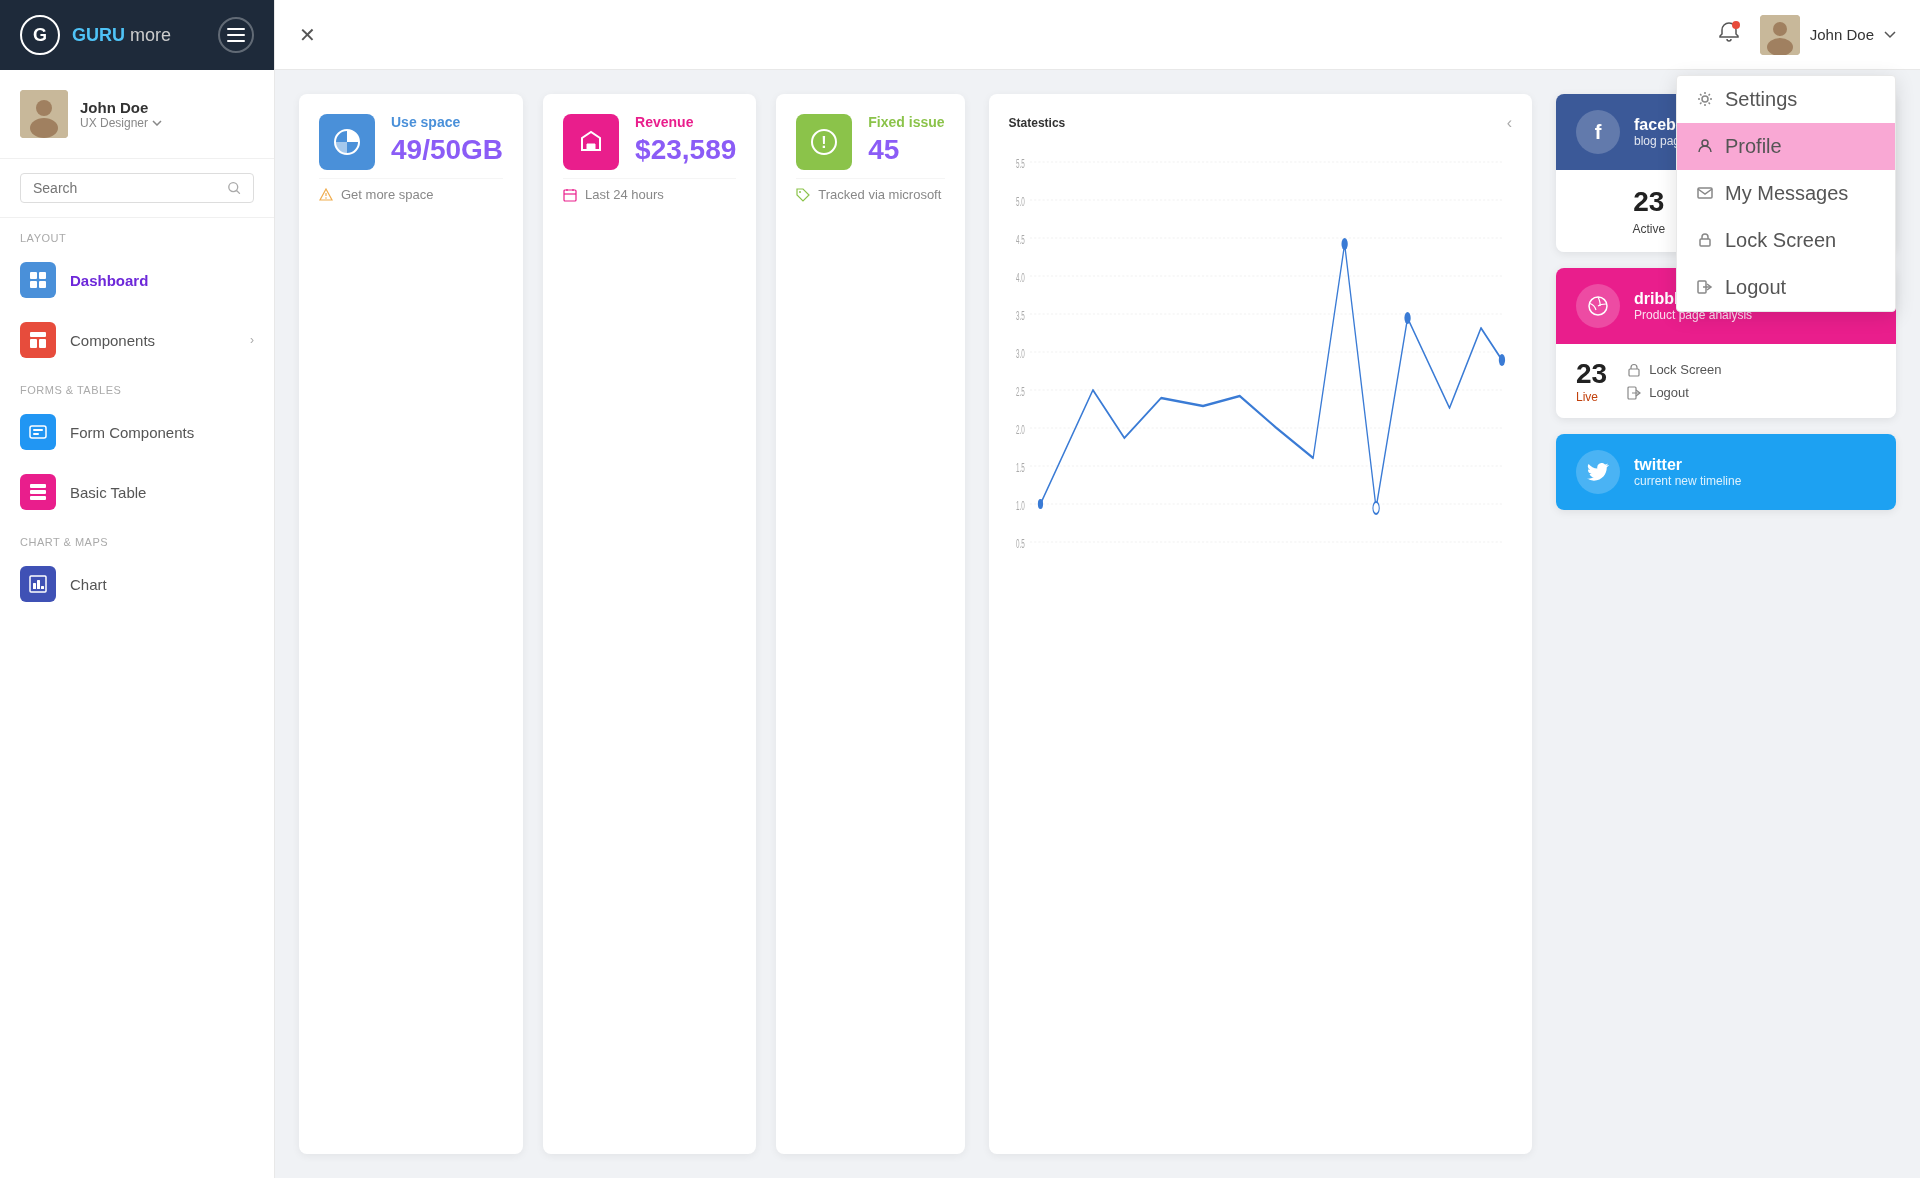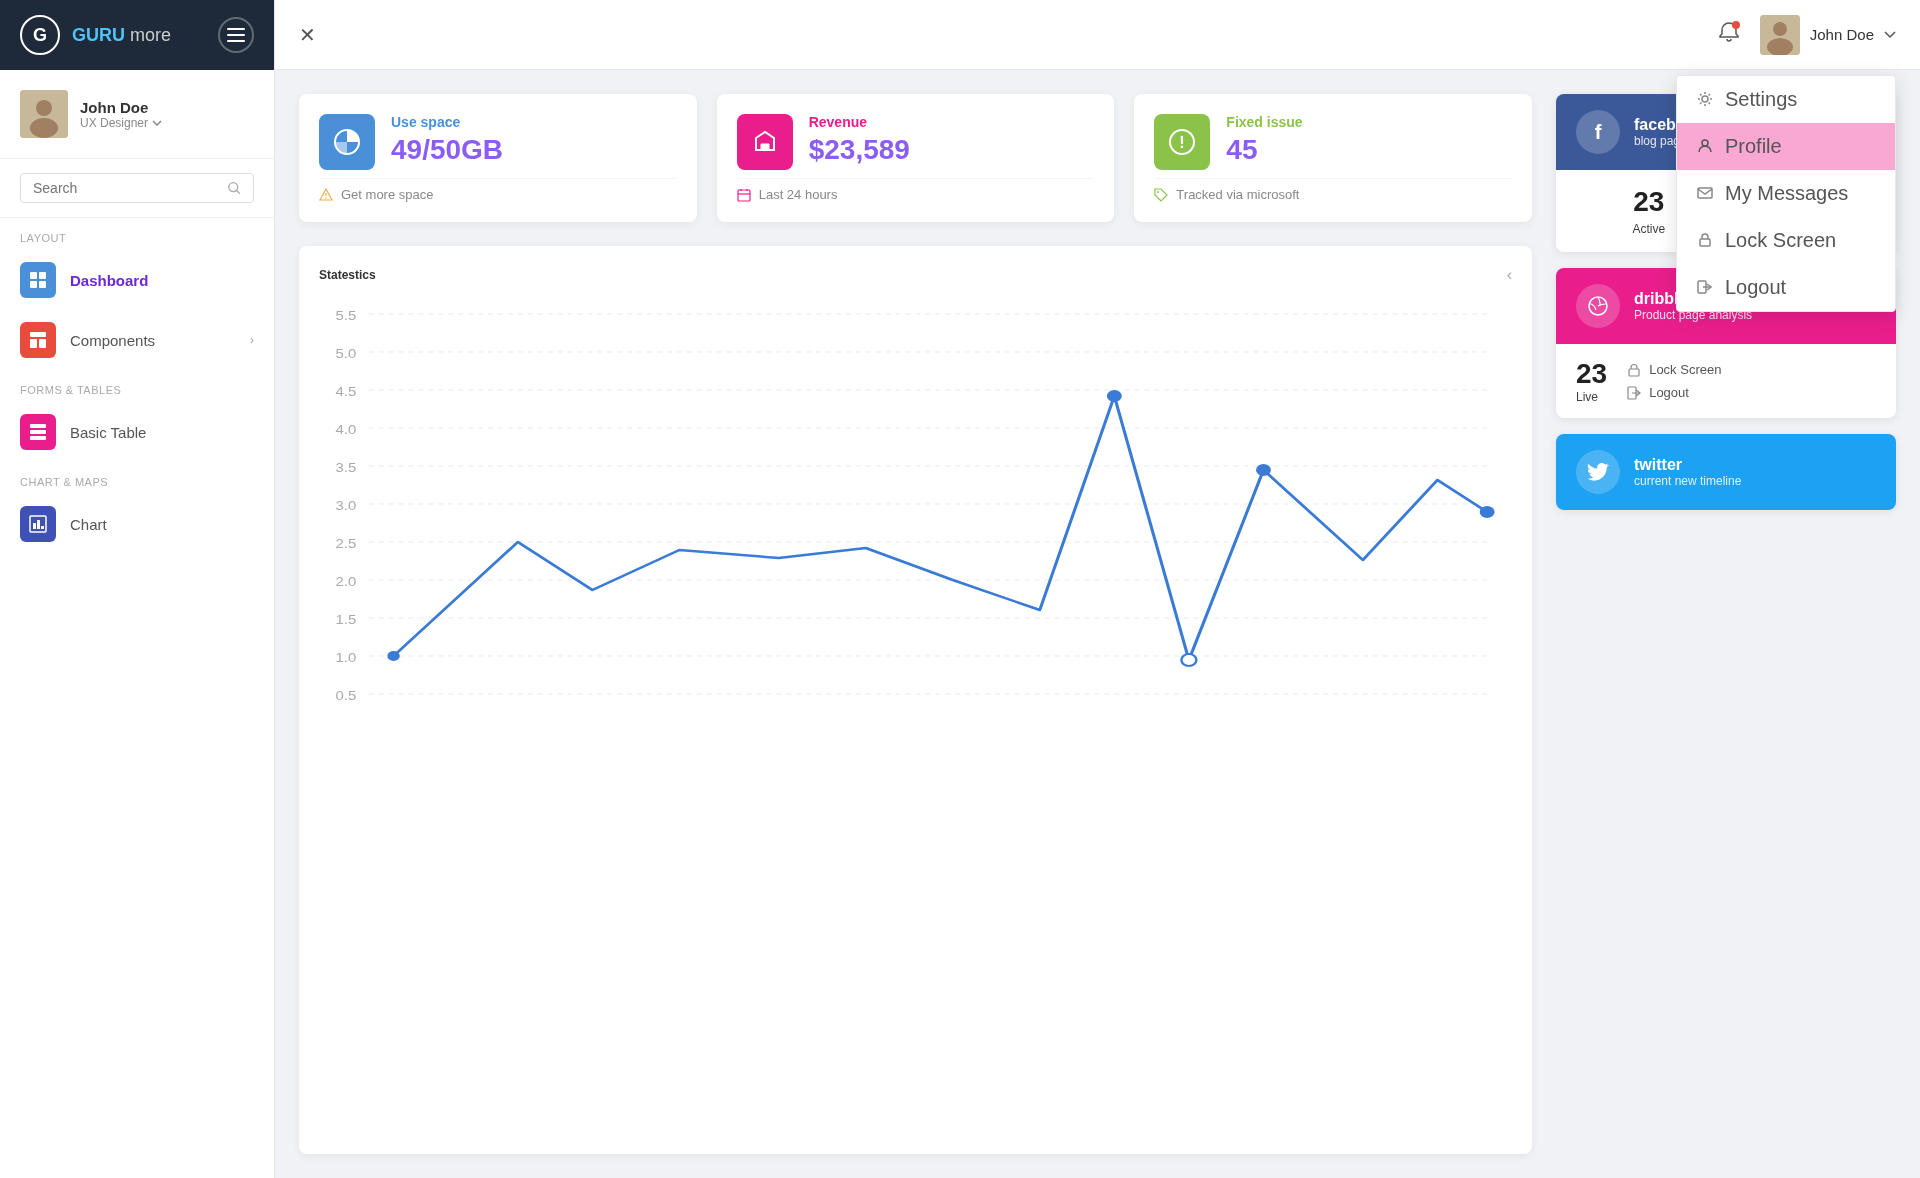--- a/index.html
+++ b/index.html
@@ -179,21 +179,21 @@
 
     
     .content {
       flex: 1;
       overflow-y: auto;
       padding: 24px;
       display: flex;
       gap: 24px;
     }
 
-    .content-left { flex: 1; display: flex; flex-direction: column; gap: 24px; }
+    .content-left { flex: 1; display: flex; gap: 24px; }
     .content-right { width: 340px; display: flex; flex-direction: column; gap: 16px; }
 
     
     .stat-cards {
       display: flex;
       gap: 20px;
     }
     .stat-card {
       flex: 1;
       background: #fff;
@@ -285,21 +285,21 @@
     .social-stat .num { font-size: 28px; font-weight: 700; color: #222; }
     .social-stat .lbl { font-size: 12px; color: #404040; }
     .social-divider { width: 1px; background: #eee; margin: 0 4px; }
 
     .social-body-dribble {
       background: #fff;
       padding: 14px 20px;
       display: flex; gap: 20px; align-items: center;
     }
     .social-body-dribble .num { font-size: 28px; font-weight: 700; color: #222; }
-    .social-body-dribble .lbl { font-size: 12px; color: #404040; display: block; }
+    .social-body-dribble .lbl { font-size: 12px; color: #c2410c; display: block; }
     .dribble-actions { display: flex; flex-direction: column; gap: 8px; font-size: 13px; color: #555; }
     .dribble-action { display: flex; align-items: center; gap: 8px; }
   </style>
 </head>
 <body>
 
 <div class="sidebar">
   <div class="sidebar-header">
     <div class="logo-circle">G</div>
     <div class="logo-text">
@@ -364,20 +364,30 @@
         <rect x="1" y="8" width="7" height="9" rx="1"></rect>
         <rect x="10" y="8" width="7" height="9" rx="1"></rect>
       </svg>
     </div>
     <span>Components</span>
     <span class="nav-arrow">›</span>
   </div>
 
   <div class="nav-section-label">Forms &amp; Tables</div>
 
+  <div class="nav-item">
+    <div class="nav-icon blue2">
+      <svg width="18" height="18" viewBox="0 0 18 18" fill="white">
+        <rect x="1" y="3" width="16" height="12" rx="2" fill="none" stroke="white" stroke-width="1.5"></rect>
+        <rect x="4" y="6" width="10" height="2" rx="1"></rect>
+        <rect x="4" y="10" width="6" height="2" rx="1"></rect>
+      </svg>
+    </div>
+    <span>Form Components</span>
+  </div>
 
   <div class="nav-item">
     <div class="nav-icon pink">
       <svg width="18" height="18" viewBox="0 0 18 18" fill="white">
         <rect x="1" y="1" width="16" height="4" rx="1"></rect>
         <rect x="1" y="7" width="16" height="4" rx="1"></rect>
         <rect x="1" y="13" width="16" height="4" rx="1"></rect>
       </svg>
     </div>
     <span>Basic Table</span>

